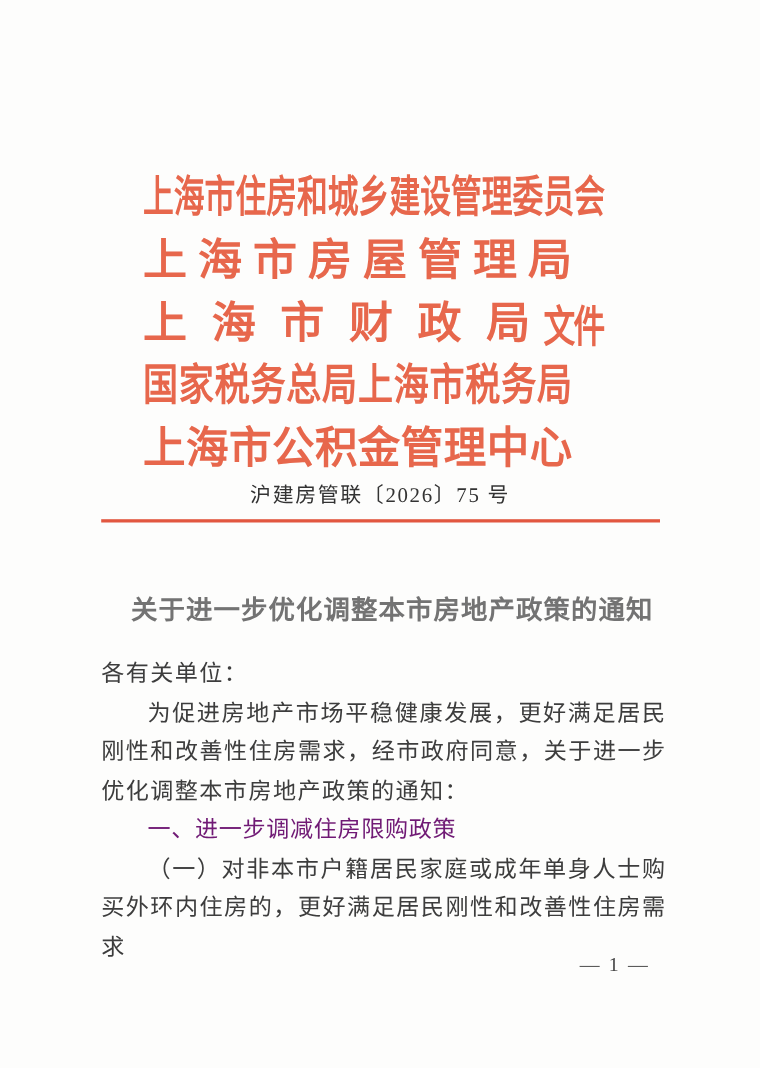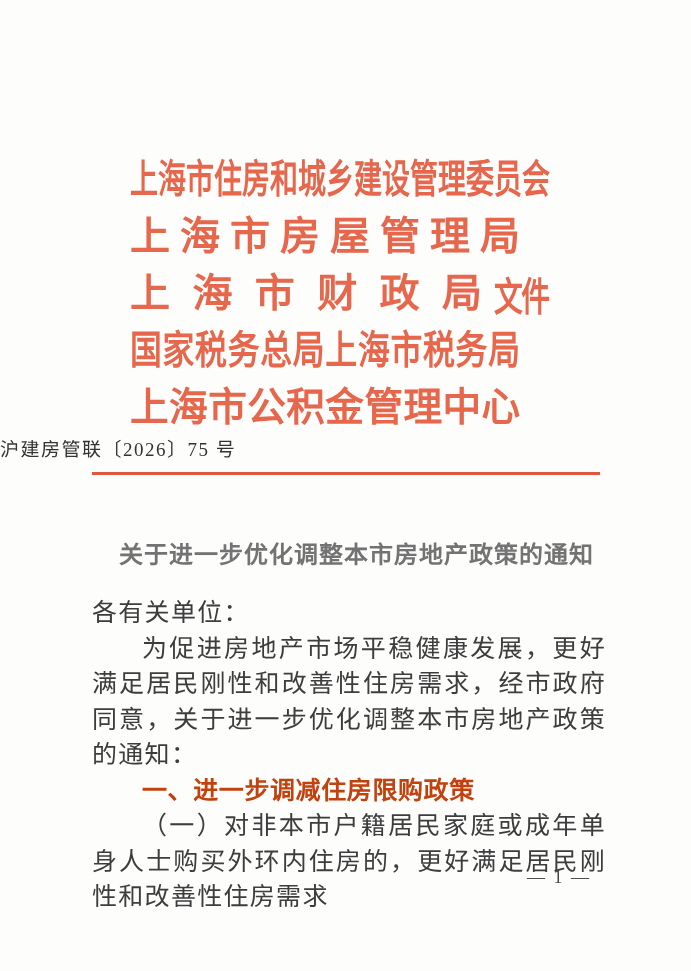--- a/index.html
+++ b/index.html
@@ -56,21 +56,21 @@
   }
   .l4 { width: 490px; transform: scaleX(0.796); transform-origin: 0 50%; }
   .l5 { width: 404px; transform: scaleX(0.966); transform-origin: 0 50%; }
 
   
   .doc-number {
     position: absolute;
     top: 434px;
     left: 0;
     width: 100%;
-    text-align: left;
+    text-align: center;
     font-size: 19px;
     letter-spacing: 1.5px;
     color: #333;
   }
   .red-rule {
     position: absolute;
     top: 472px;
     left: 92px;
     width: 508px;
     height: 3px;
@@ -90,33 +90,33 @@
     letter-spacing: 1px;
     color: #737373;
   }
 
   
   .body-text {
     position: absolute;
     left: 92px;
     top: 595px;
     width: 514px;
-    font-size: 25px;
+    font-size: 21px;
     line-height: 35.5px;
     letter-spacing: 1.3px;
     text-align: justify;
     color: #3d3d3d;
   }
   .body-text p { margin: 0; }
   .indent { text-indent: 2em; }
   .section-heading {
     font-family: "Liberation Sans", "DejaVu Sans", sans-serif;
-    font-weight: 700;
+    font-weight: 400;
     letter-spacing: 0.6px;
-    color: #c2410c;
+    color: #701a75;
   }
 
   
   .page-number {
     position: absolute;
     top: 867px;
     right: 100px;
     font-size: 18px;
     letter-spacing: 2px;
     color: #484848;

